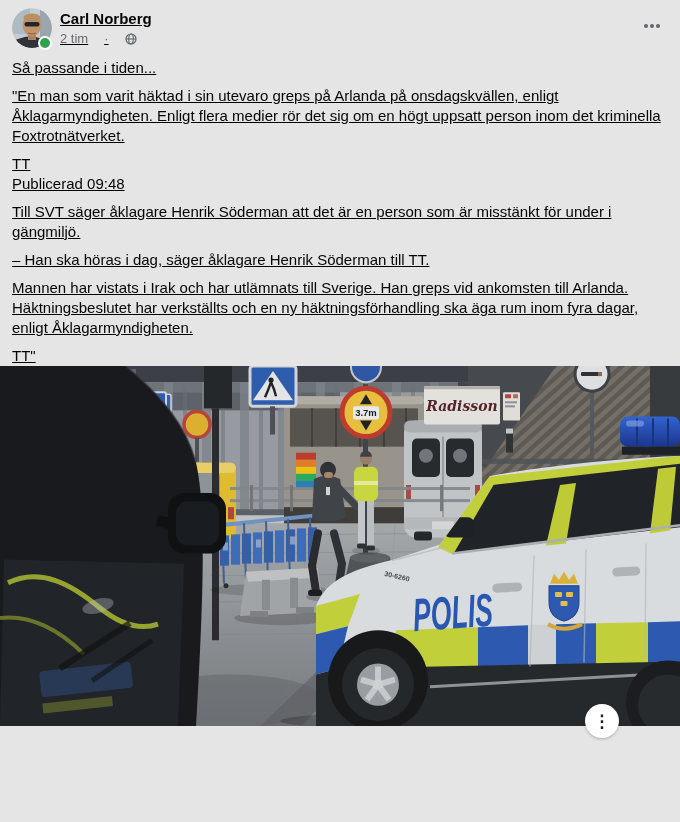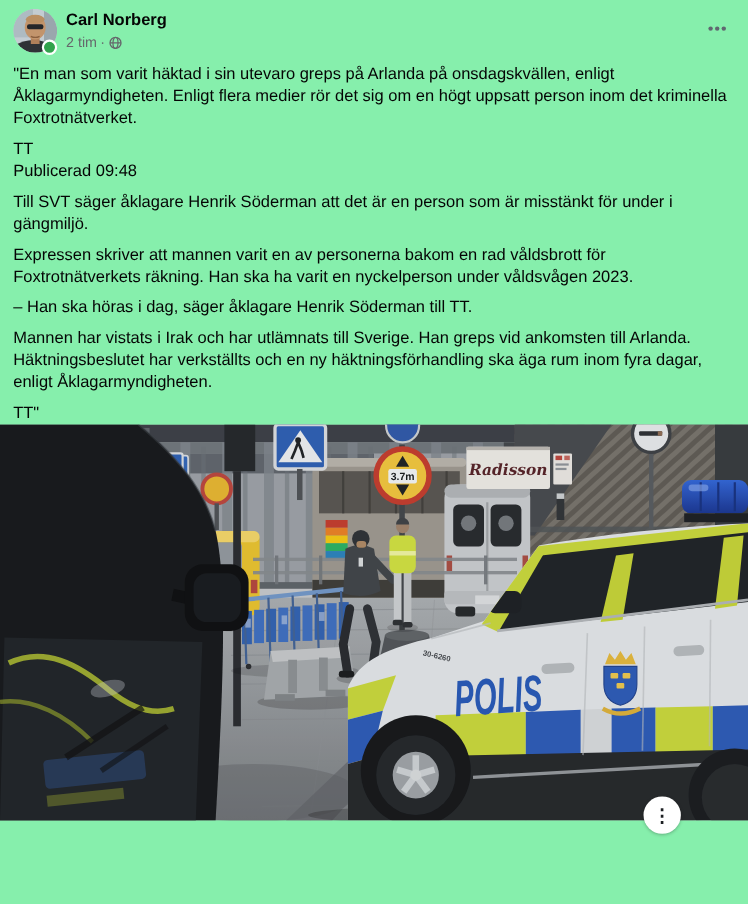--- a/index.html
+++ b/index.html
@@ -1,29 +1,29 @@
 <!DOCTYPE html>
 <html><head>
 <meta charset="utf-8">
 <style>
   html,body{margin:0;padding:0;}
   body{
     width:680px;height:822px;background:#ffffff;overflow:hidden;
     font-family:"Liberation Sans","DejaVu Sans",sans-serif;
     -webkit-font-smoothing:antialiased;
   }
-  .post{width:680px;height:822px;background:#86efac;position:relative;}
+  .post{width:680px;height:822px;background:#e5e5e5;position:relative;text-decoration:underline;}
   
   .post-header{display:flex;align-items:flex-start;padding:8px 14px 0 12px;position:relative;height:48px;}
   .avatar-wrap{position:relative;width:40px;height:40px;flex:0 0 40px;cursor:pointer;}
   .avatar-wrap svg{display:block;border-radius:50%;}
   .online-dot{position:absolute;right:0px;bottom:-2px;width:10px;height:10px;background:#31a24c;border:2px solid #fff;border-radius:50%;}
   .header-text{margin-left:8px;flex:1;padding-top:1px;}
   .author{font-size:15px;font-weight:700;color:#050505;line-height:19px;cursor:pointer;}
-  .meta{display:flex;align-items:center;gap:4px;color:#65676b;font-size:13px;line-height:17px;margin-top:2px;}
+  .meta{display:flex;align-items:center;gap:17px;color:#65676b;font-size:13px;line-height:17px;margin-top:2px;}
   .meta .sep{margin:0 -1px;}
   .more-btn{position:absolute;right:16px;top:18px;background:none;border:0;display:flex;gap:2px;padding:6px 4px;cursor:pointer;border-radius:6px;}
   .more-btn .dot{width:4px;height:4px;border-radius:50%;background:#606770;display:block;}
   
   .post-text{padding:2px 12px 0 12px;}
   .post-text p{margin:0 0 8px 0;font-size:15px;line-height:20px;color:#050505;white-space:pre-line;}
   .post-text p:last-child{margin-bottom:0;}
   
   .photo-fig{margin:0;position:relative;width:632px;height:360px;cursor:pointer;}
   .photo-fig svg.scene{display:block;}
@@ -71,25 +71,25 @@
       </div>
     </div>
     <button class="more-btn">
       <span class="dot"></span>
       <span class="dot"></span>
       <span class="dot"></span>
     </button>
   </header>
 
   <div class="post-text">
+    <p>Så passande i tiden...</p>
     <p>"En man som varit häktad i sin utevaro greps på Arlanda på onsdagskvällen, enligt Åklagarmyndigheten. Enligt flera medier rör det sig om en högt uppsatt person inom det kriminella Foxtrotnätverket.</p>
     <p>TT
 Publicerad 09:48</p>
     <p>Till SVT säger åklagare Henrik Söderman att det är en person som är misstänkt för under i gängmiljö.</p>
-    <p>Expressen skriver att mannen varit en av personerna bakom en rad våldsbrott för Foxtrotnätverkets räkning. Han ska ha varit en nyckelperson under våldsvågen 2023.</p>
     <p>– Han ska höras i dag, säger åklagare Henrik Söderman till TT.</p>
     <p>Mannen har vistats i Irak och har utlämnats till Sverige. Han greps vid ankomsten till Arlanda. Häktningsbeslutet har verkställts och en ny häktningsförhandling ska äga rum inom fyra dagar, enligt Åklagarmyndigheten.</p>
     <p>TT"</p>
   </div>
 
   <figure class="photo-fig">
     <svg class="scene" width="680" height="360" viewBox="0 0 680 357" preserveAspectRatio="none">
       <defs>
         <linearGradient id="pav" x1="0" y1="150" x2="0" y2="357" gradientUnits="userSpaceOnUse">
           <stop offset="0" stop-color="#a8acaf"></stop>

